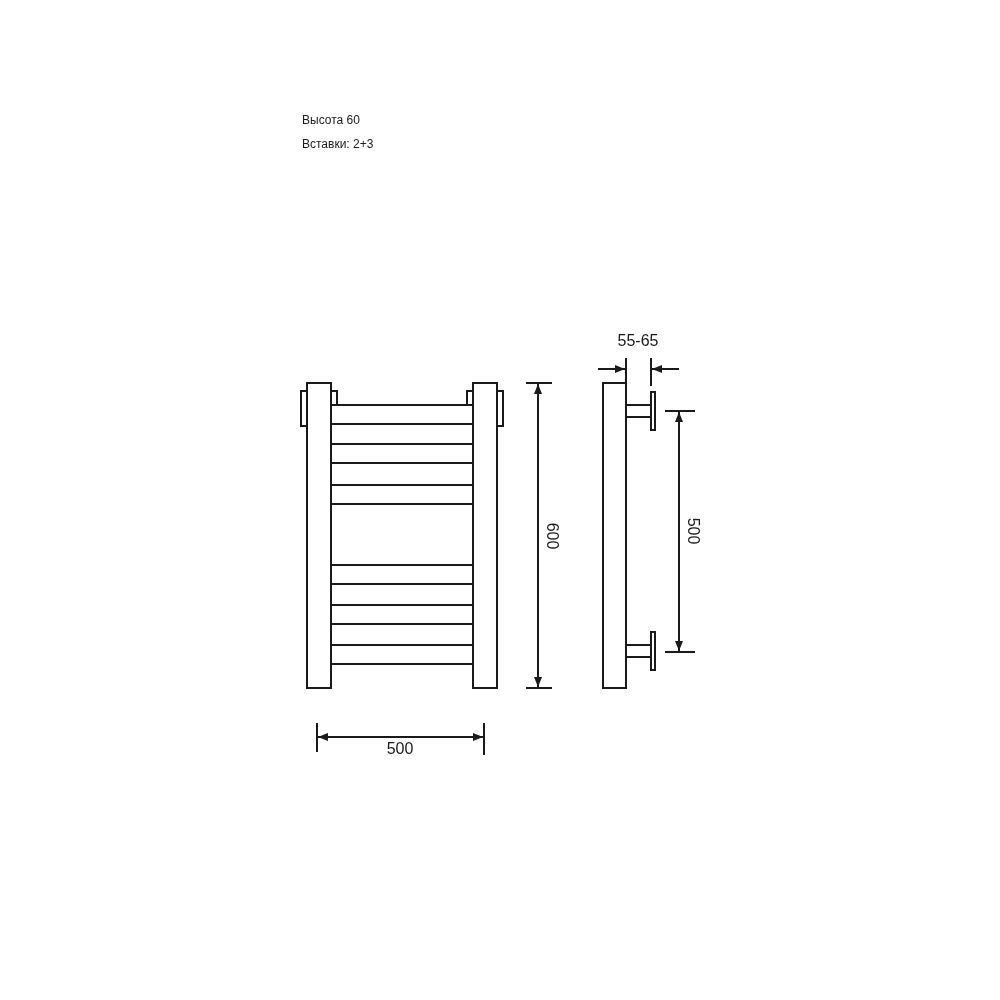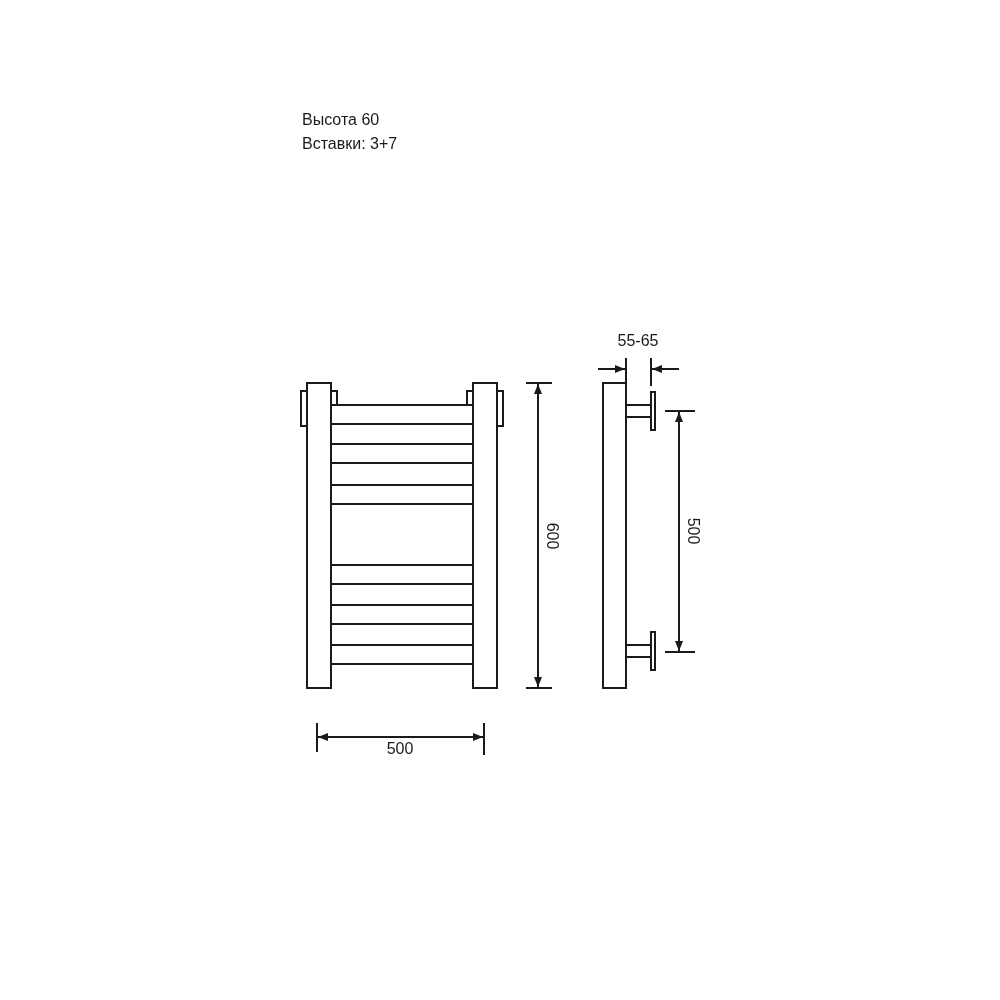--- a/index.html
+++ b/index.html
@@ -1,28 +1,28 @@
 <!DOCTYPE html>
 <html><head>
   <meta charset="utf-8">
   <style>
     html, body { margin: 0; padding: 0; background: #ffffff; }
     body { width: 1000px; height: 1000px; position: relative; overflow: hidden;
            font-family: "Liberation Sans", "DejaVu Sans", sans-serif; color: #1a1a1a; }
-    .specs { position: absolute; left: 302px; top: 108px; font-size: 16px; line-height: 24px; }
+    .specs { position: absolute; left: 302px; top: 108px; font-size: 12px; line-height: 24px; }
     .specs div { white-space: nowrap; }
     svg.drawing { position: absolute; left: 0; top: 0; }
     svg text { font-family: "Liberation Sans", "DejaVu Sans", sans-serif; font-size: 16px; fill: #1a1a1a; }
   </style>
 </head>
 <body>
 
 <div class="specs">
   <div>Высота 60</div>
-  <div>Вставки: 3+7</div>
+  <div>Вставки: 2+3</div>
 </div>
 
 <svg class="drawing" width="1000" height="1000" viewBox="0 0 1000 1000" xmlns="http://www.w3.org/2000/svg">
   <defs>
     <marker id="arr" viewBox="0 0 10 10" refX="10" refY="5" markerWidth="10" markerHeight="10" orient="auto-start-reverse" markerUnits="userSpaceOnUse">
       <path d="M0,1 L10,5 L0,9 Z" fill="#1a1a1a"></path>
     </marker>
   </defs>
 
   <g fill="none" stroke="#1a1a1a" stroke-width="2">

